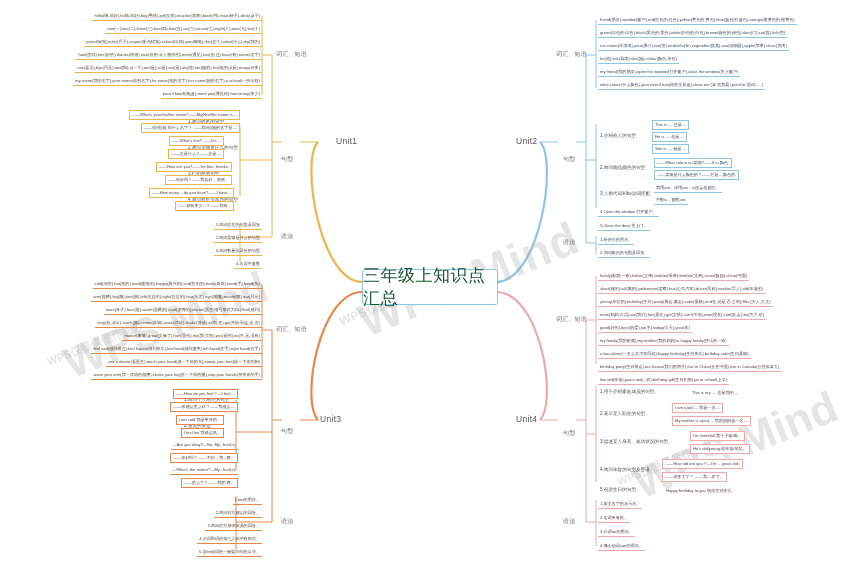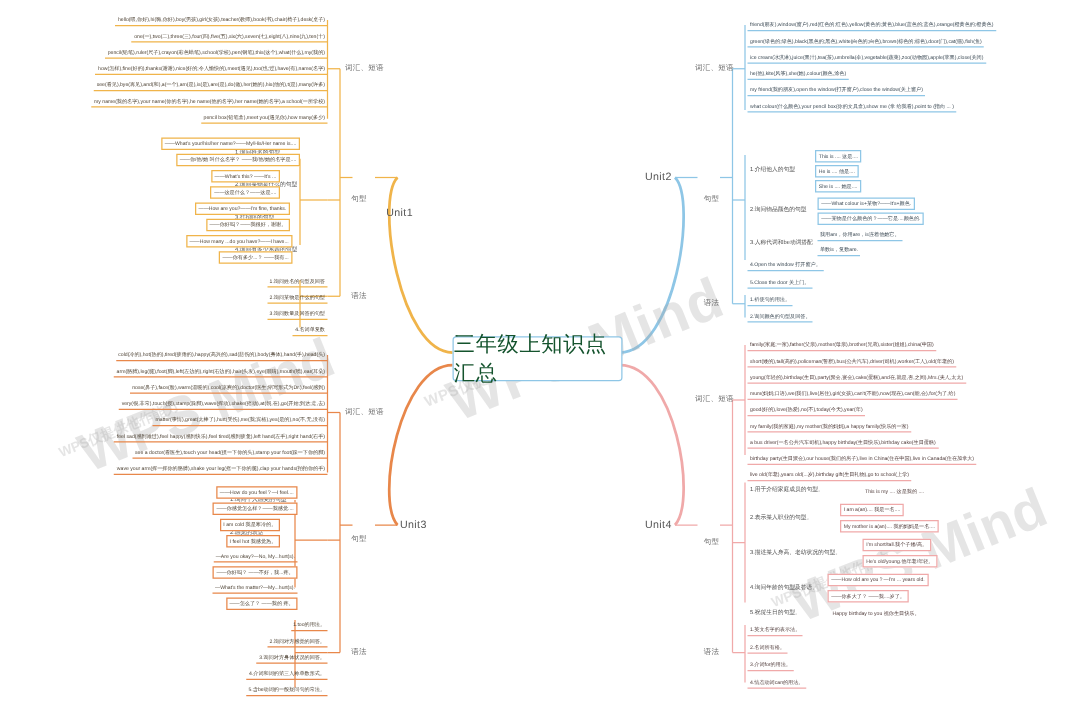--- a/index.html
+++ b/index.html
@@ -139,21 +139,21 @@
     <line x1="586" y1="522" x2="596" y2="522" stroke="#f0a9a9" stroke-width="1"></line>
     <path d="M596,276 L596,364" stroke="#f0a9a9" stroke-width="1" fill="none"></path>
     <path d="M596,386 L596,482" stroke="#f0a9a9" stroke-width="1" fill="none"></path>
     <path d="M596,500 L596,546" stroke="#f0a9a9" stroke-width="1" fill="none"></path>
   </svg>
 
   <div class="center-topic">
     <span>三年级上知识点汇总</span>
   </div>
 
-  <div class="unit" style="left:309px;top:136px;margin-top:29px;">Unit1</div>
+  <div class="unit" style="left:336px;top:136px;">Unit1</div>
   <div class="unit" style="left:516px;top:136px;">Unit2</div>
   <div class="unit" style="left:320px;top:414px;">Unit3</div>
   <div class="unit" style="left:516px;top:414px;">Unit4</div>
 
   <div class="cat" style="left:276px;top:50px;">词汇、短语</div>
   <div class="cat" style="left:281px;top:155px;">句型</div>
   <div class="cat" style="left:281px;top:232px;">语法</div>
 
   <div class="cat" style="left:556px;top:50px;">词汇、短语</div>
   <div class="cat" style="left:563px;top:155px;">句型</div>

